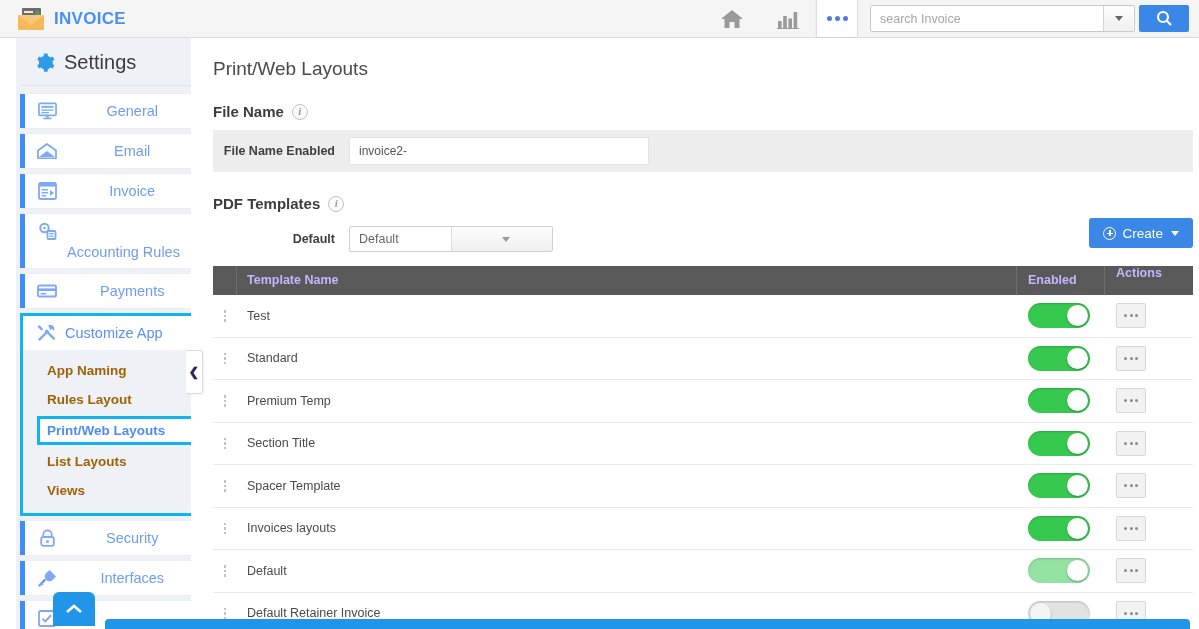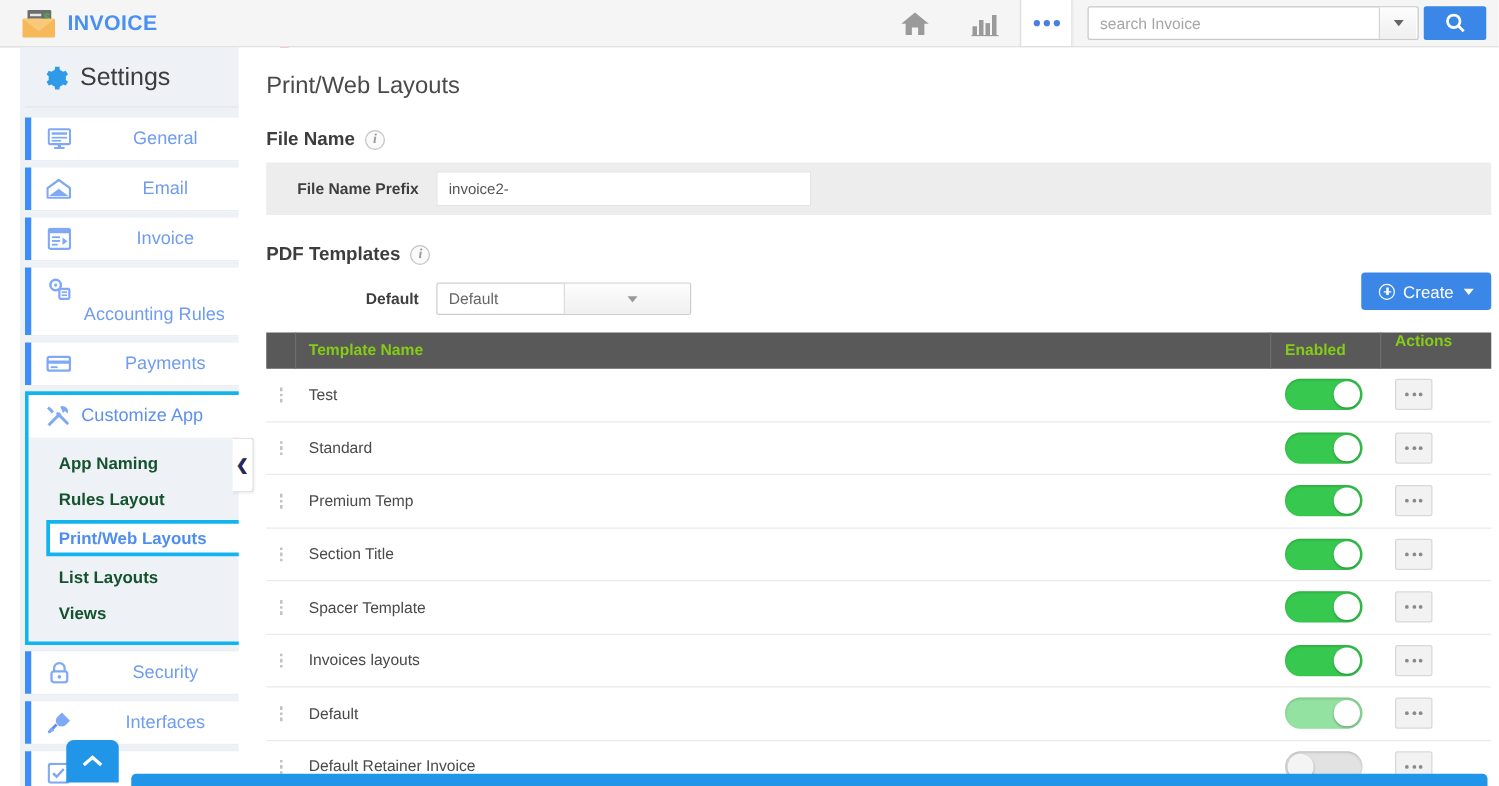--- a/index.html
+++ b/index.html
@@ -131,21 +131,21 @@
     display:flex; align-items:center; padding:7px 10px 7px 12px; background:#fff;
     cursor:pointer; min-height:34px;
   }
   .cust-head .nav-label { color:#5d8ff0; }
   .caret-down {
     width:0;height:0;border-left:5px solid transparent;border-right:5px solid transparent;
     border-top:6px solid #4a4a4a;
   }
   .submenu { background:#eef1f6; padding:6px 0 8px 0; }
   .sub-item {
-    font-size:13.5px; font-weight:bold; color:#14532d;
+    font-size:13.5px; font-weight:bold; color:#a16207;
     padding:7px 10px 7px 24px; cursor:pointer;
   }
   .sub-item.active {
     color:#4f8ef0; border:3px solid #12b4f0; background:#fff;
     margin:2px 16px 2px 14px; padding:4px 6px 4px 7px;
   }
 
   
   .sb-track {
     position:absolute; right:3px; top:48px; width:11px; height:535px;
@@ -236,21 +236,21 @@
   .create-btn .pc:after  { left:4.7px; top:2.7px; width:1.6px; height:6px; }
   .create-btn .cc {
     width:0;height:0;border-left:4px solid transparent;border-right:4px solid transparent;
     border-top:5px solid #fff; margin-left:2px;
   }
 
   
   .tbl { margin:10px 6px 0 22px; }
   .tbl-head {
     display:flex; background:#595959; height:29px; align-items:center;
-    color:#84cc16; font-size:12.5px; font-weight:bold;
+    color:#c4b5fd; font-size:12.5px; font-weight:bold;
   }
   .th-handle { width:24px; height:29px; border-right:1px solid #6d6d6d; }
   .th-name { flex:1; padding-left:10px; border-right:1px solid #6d6d6d; line-height:29px; height:29px;}
   .th-enabled { width:88px; padding-left:11px; border-right:1px solid #6d6d6d; line-height:29px; height:29px;}
   .th-actions { width:88px; padding-left:11px; line-height:29px; height:44px;}
   .trow {
     display:flex; align-items:center; height:42.5px;
     border-bottom:1px solid #eaeaea; font-size:12.5px; color:#4a4a4a;
   }
   .td-handle { width:24px; display:flex; align-items:center; justify-content:center; cursor:grab; }
@@ -499,21 +499,21 @@
   <div class="main">
 
     <div class="page-title">Print/Web Layouts</div>
 
     <div class="sec-head">
       <span>File Name</span>
       <span class="info-i">i</span>
     </div>
 
     <div class="fn-band">
-      <div class="fn-label">File Name Prefix</div>
+      <div class="fn-label">File Name Enabled</div>
       <input class="fn-input" type="text" value="invoice2-" style="">
     </div>
 
     <div class="sec-head">
       <span>PDF Templates</span>
       <span class="info-i">i</span>
     </div>
 
     <div class="default-row">
       <div class="def-label">Default</div>

